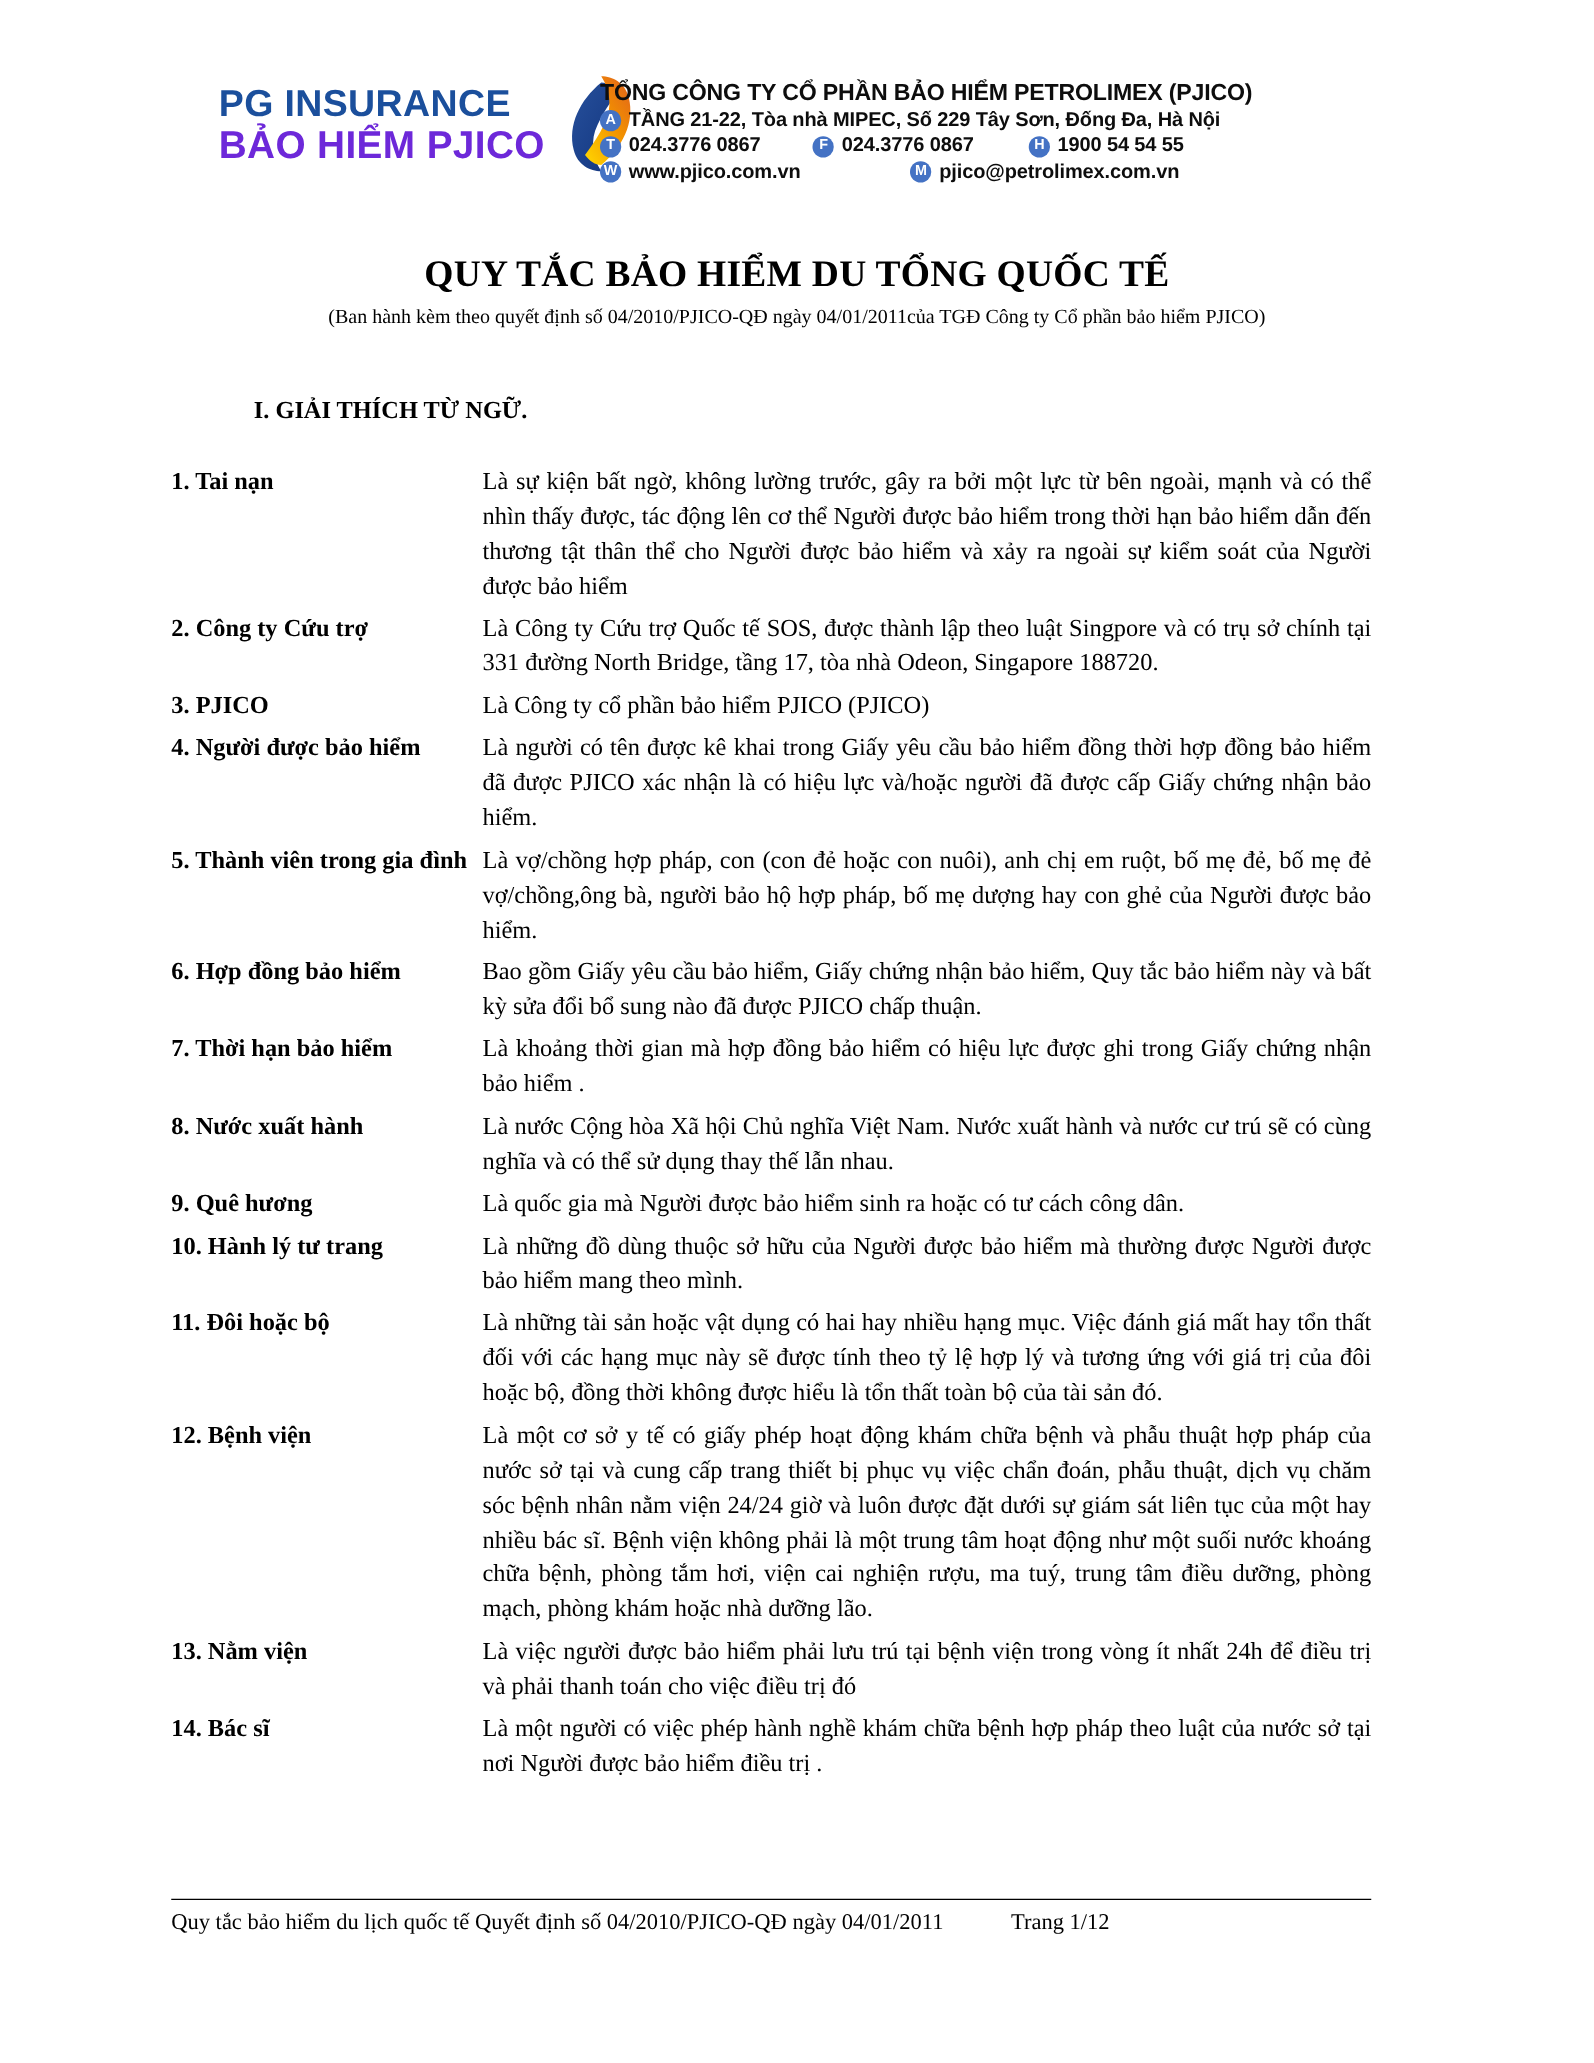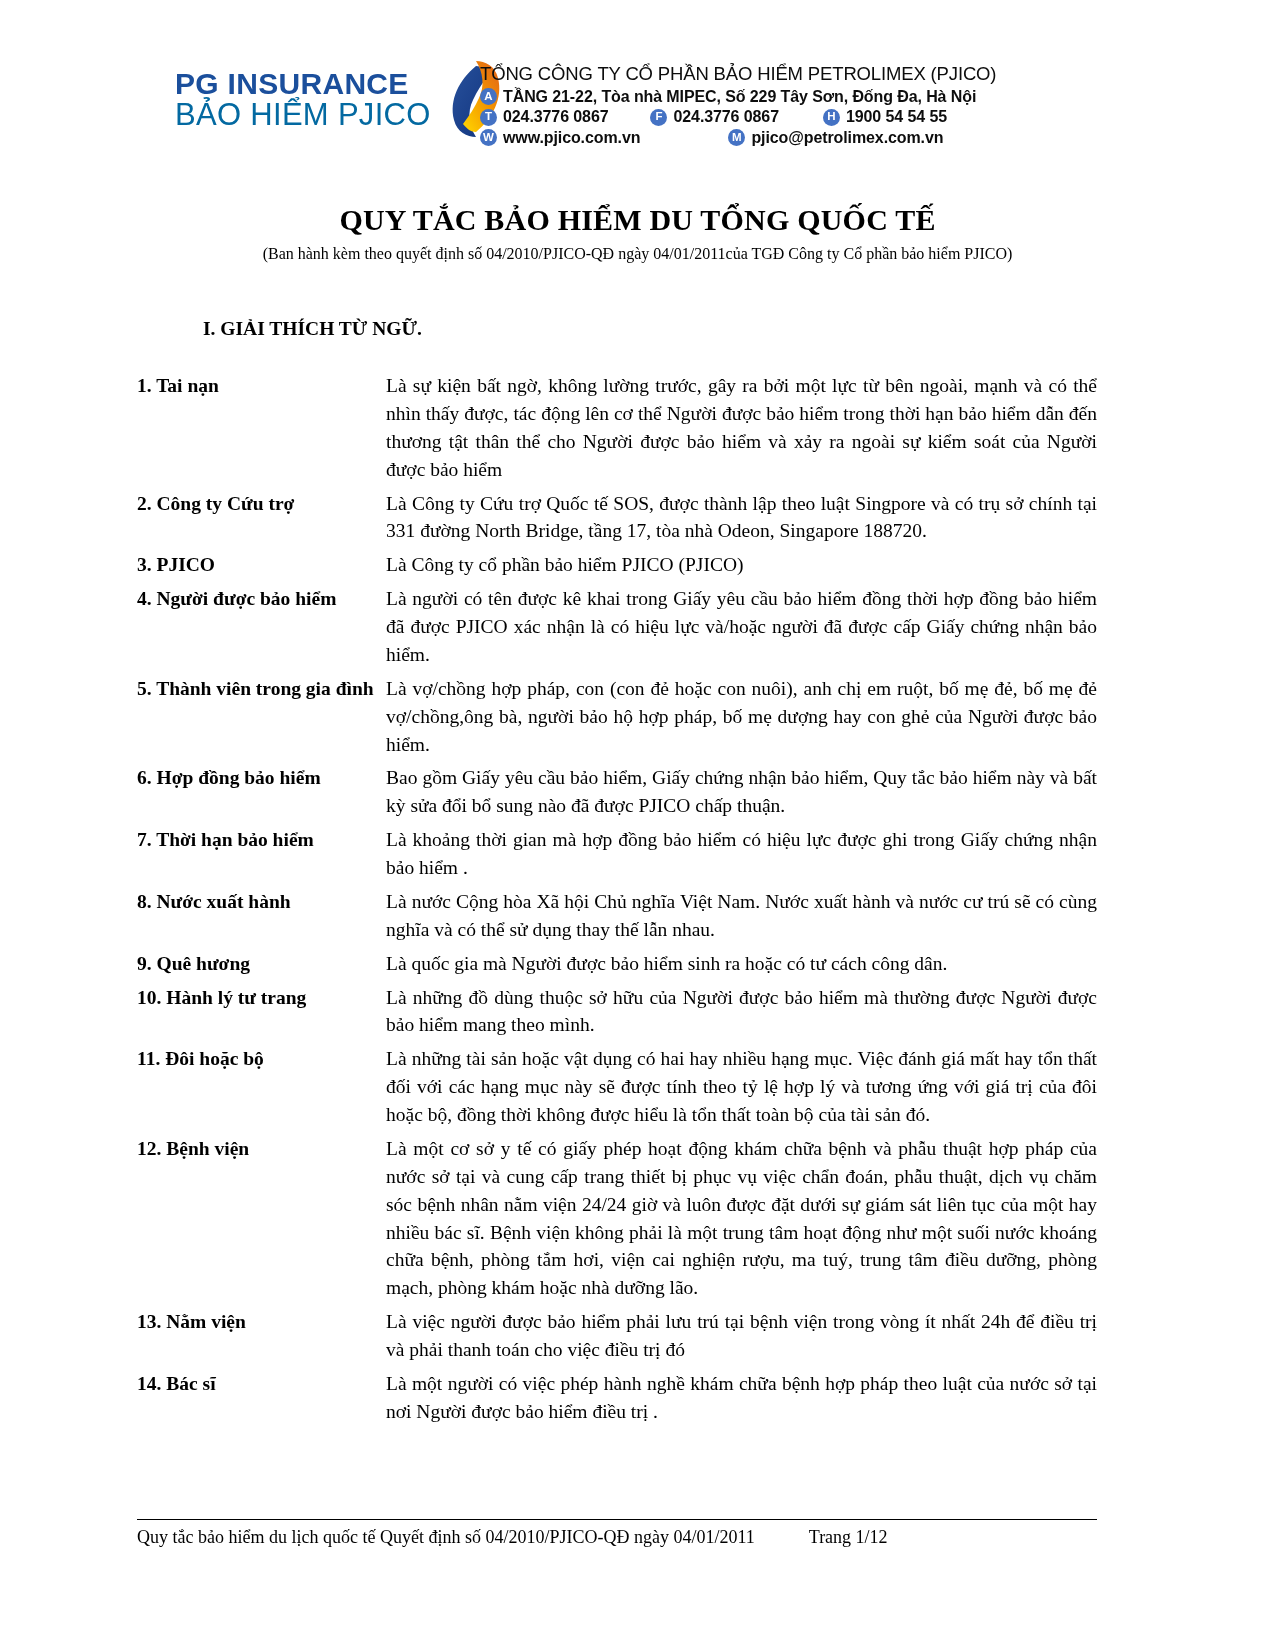--- a/index.html
+++ b/index.html
@@ -45,38 +45,38 @@
     line-height: 1.06;
   }
   .logo-line1 {
     color: #1b4f9c;
     font-weight: bold;
     font-size: 30px;
     letter-spacing: 0.3px;
     white-space: nowrap;
   }
   .logo-line2 {
-    color: #0369a1;
-    font-weight: normal;
+    color: #6d28d9;
+    font-weight: bold;
     font-size: 31px;
     letter-spacing: 0.3px;
     white-space: nowrap;
   }
   .logo-mark {
     margin-left: 14px;
     margin-top: 2px;
   }
 
   .contact-block {
     padding-top: 5px;
     font-family: "Liberation Sans", sans-serif;
     color: #0d0d0d;
   }
   .company-name {
-    font-weight: normal;
+    font-weight: bold;
     font-size: 18.5px;
     letter-spacing: -0.15px;
     white-space: nowrap;
     margin-bottom: 2px;
   }
   .contact-row {
     display: flex;
     align-items: center;
     margin-top: 2.5px;
     white-space: nowrap;

